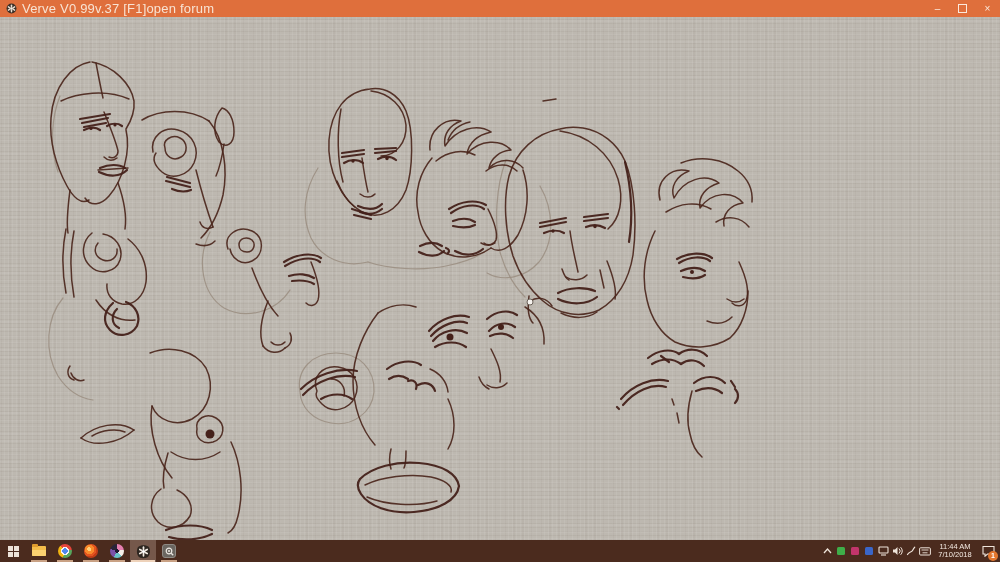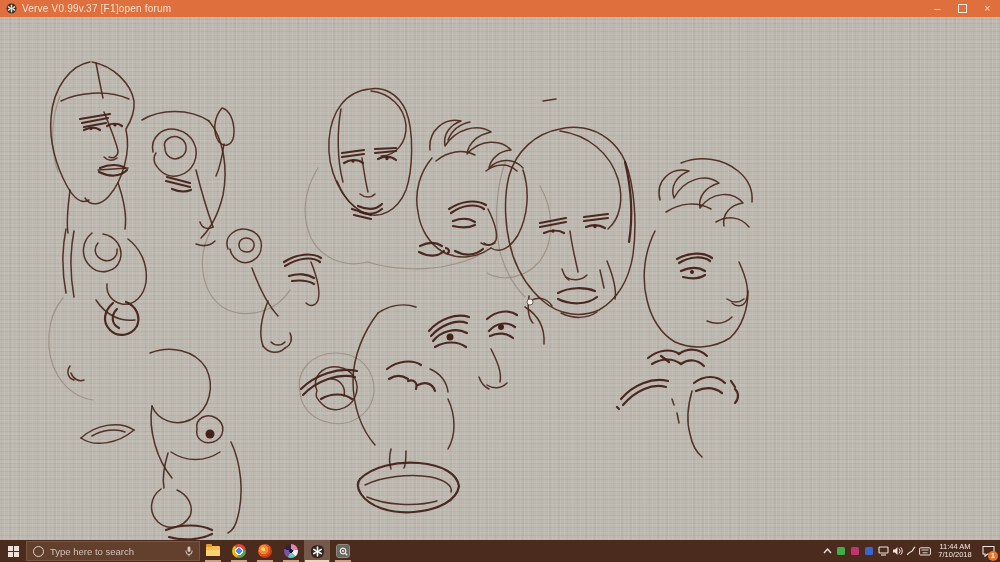--- a/index.html
+++ b/index.html
@@ -6,21 +6,21 @@
   body{
     width:1000px;height:562px;overflow:hidden;position:relative;
     font-family:"Liberation Sans",sans-serif;background:#000;
   }
   
   .titlebar{
     position:absolute;top:0;left:0;width:1000px;height:17px;
     background:#df6f3c;display:flex;align-items:center;
   }
   .titlebar .appico{width:11px;height:11px;margin:0 5px 0 6px;flex:0 0 auto;}
-  .titlebar .title{font-size:10px;color:#f8e3d3;letter-spacing:.2px;white-space:nowrap;}
+  .titlebar .title{font-size:13px;color:#f8e3d3;letter-spacing:.2px;white-space:nowrap;}
   .win-controls{margin-left:auto;display:flex;height:100%;}
   .win-btn{width:25px;height:100%;display:flex;align-items:center;justify-content:center;
     color:#fbe9dc;font-size:10px;line-height:10px;cursor:default;}
   .max-box{width:7px;height:7px;border:1px solid #fbe9dc;display:block;}
   
   .canvas{
     position:absolute;top:17px;left:0;width:1000px;height:523px;
     background-color:#bdb8b0;
     background-image:
       repeating-linear-gradient(90deg, rgba(255,255,255,.07) 0 1px, rgba(0,0,0,0) 1px 4px),
@@ -336,29 +336,20 @@
 <div class="taskbar">
   <div class="start">
     <span class="winlogo">
         <span></span>
         <span></span>
         <span></span>
         <span></span>
       </span>
   </div>
 
-  <div class="searchbox">
-    <span class="cortana"></span>
-    <input type="text" placeholder="Type here to search" style="">
-    <svg class="micico" width="8" height="11" viewBox="0 0 8 11">
-      <rect x="2.6" y="0.5" width="2.8" height="5.5" rx="1.4" fill="#d8ccc2"></rect>
-      <path d="M1,4.5 v1 a3,3 0 0 0 6,0 v-1" fill="none" stroke="#d8ccc2" stroke-width="1"></path>
-      <line x1="4" y1="8.6" x2="4" y2="10.3" stroke="#d8ccc2" stroke-width="1"></line>
-    </svg>
-  </div>
 
   <div class="appbtn">
     <span class="ico-folder"></span>
     <span class="underline"></span>
   </div>
   <div class="appbtn">
     <span class="ico-chrome"></span>
     <span class="underline"></span>
   </div>
   <div class="appbtn">

